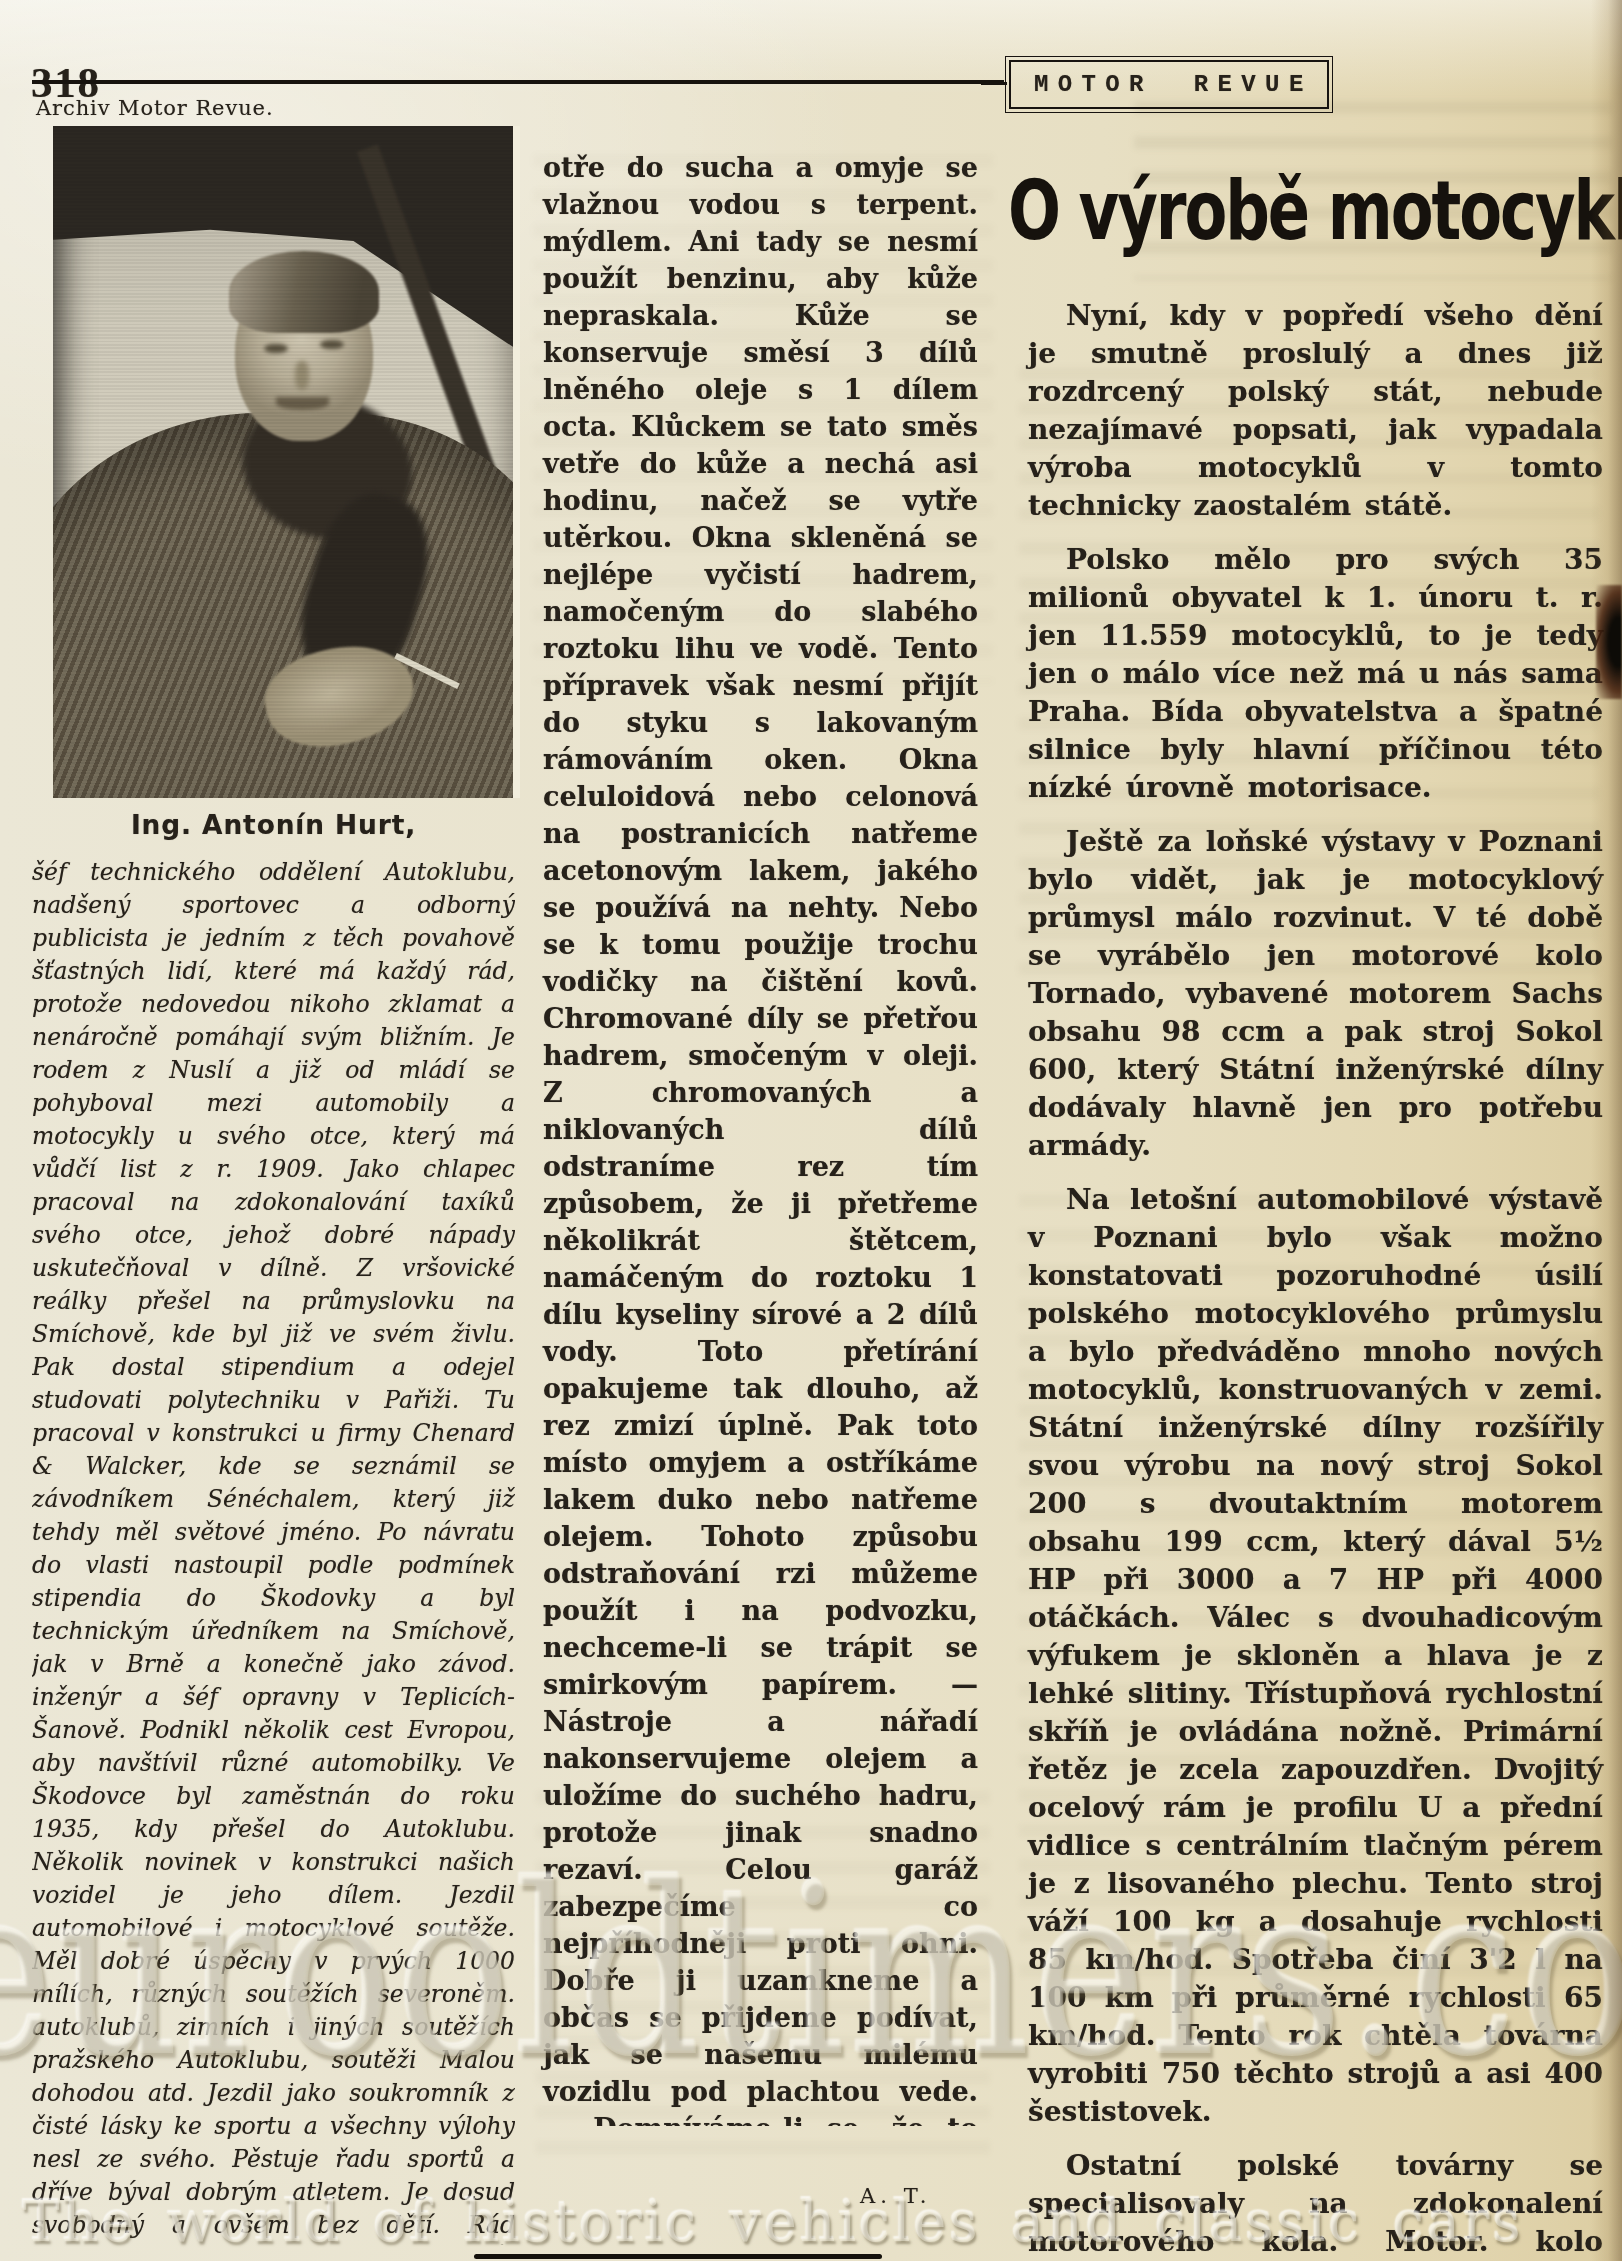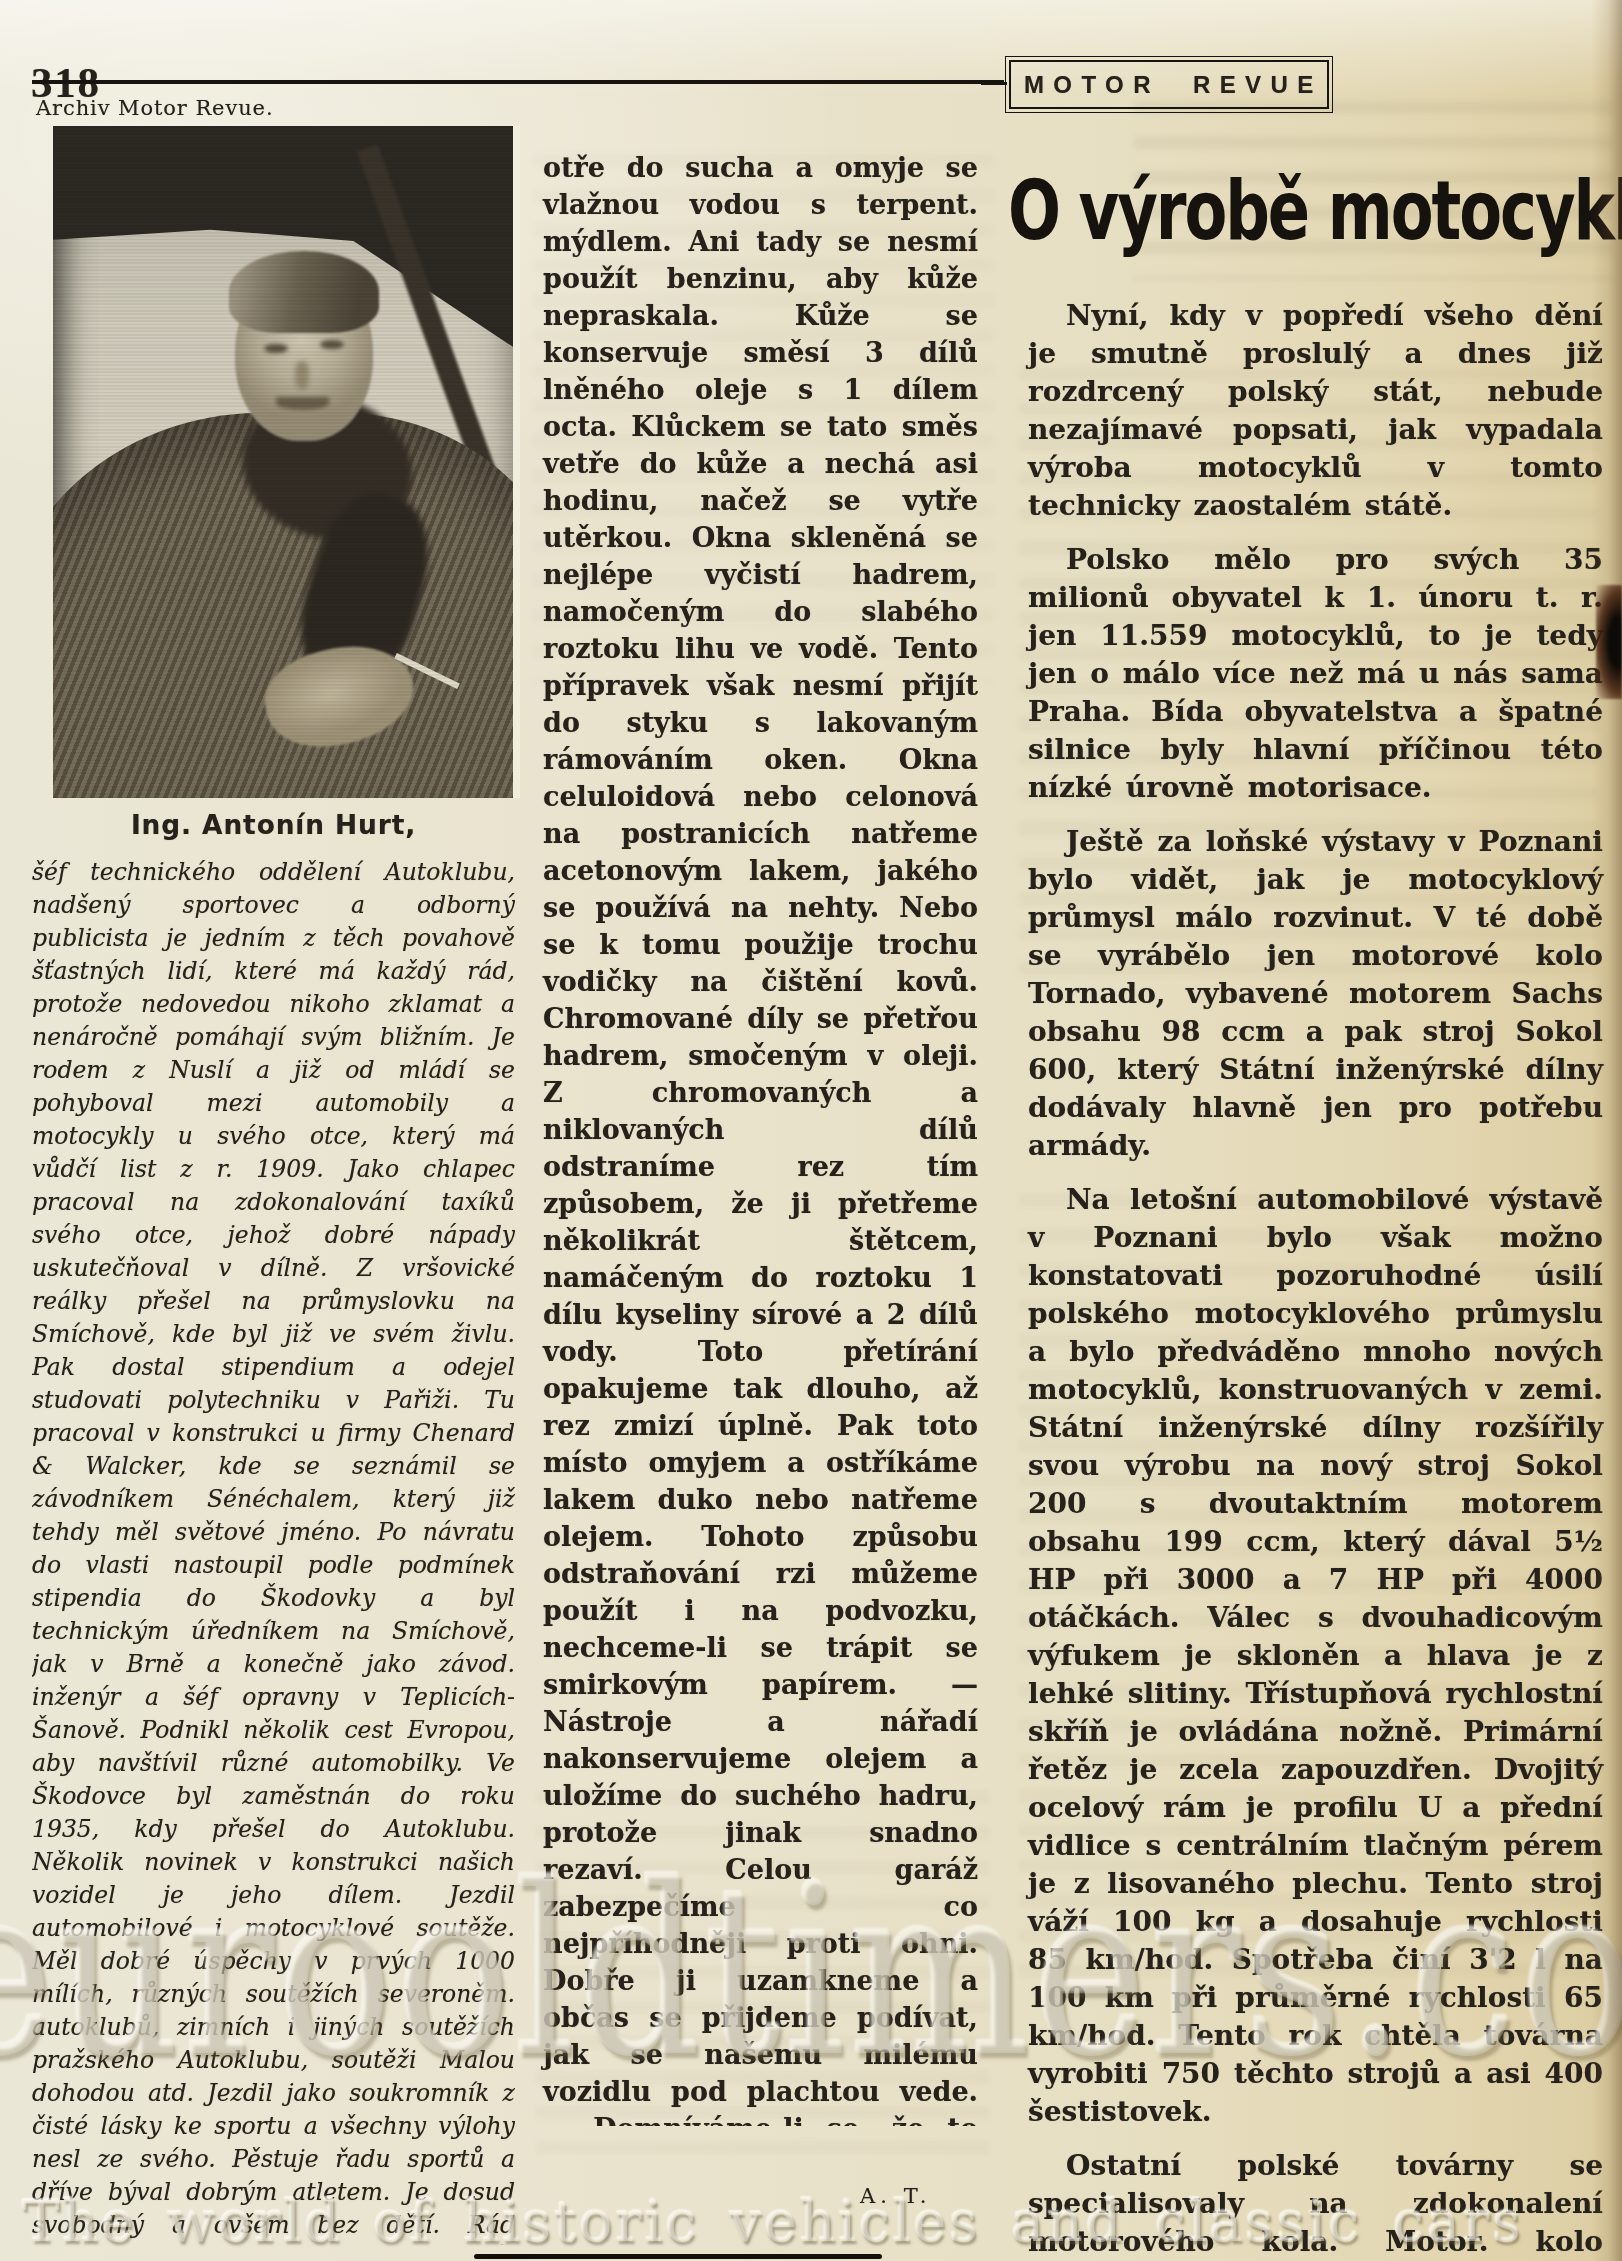--- a/index.html
+++ b/index.html
@@ -12,21 +12,21 @@
   .ink{text-shadow:0 0 0.9px rgba(38,33,26,.4);}
   
   .pagenum{position:absolute;left:31px;top:12px;font-family:"Liberation Serif",serif;
     font-weight:bold;font-size:43px;letter-spacing:1.7px;margin-top:46px;}
   .rule{position:absolute;left:32px;top:80px;width:972px;height:4.3px;background:#17130e;}
   .rule-stub{position:absolute;left:981px;top:82px;width:25.6px;height:3.4px;background:#17130e;}
   .credit{position:absolute;left:36px;top:96px;font-size:21px;letter-spacing:0.9px;}
   .masthead{position:absolute;left:1005px;top:56px;width:326px;height:55px;border:1.7px solid #171310;}
   .masthead-inner{position:absolute;inset:3.4px;border:2.6px solid #171310;display:flex;
     align-items:center;justify-content:center;}
-  .masthead-inner span{font-family:Liberation Sans, sans-serif;font-weight:bold;font-size:24px;
+  .masthead-inner span{font-family:Liberation Mono, monospace;font-weight:bold;font-size:24px;
     letter-spacing:9.4px;word-spacing:17px;transform:translateX(4.3px);}
   
   .headline{position:absolute;left:1008px;top:164px;width:631px;white-space:nowrap;}
   .headline span{display:inline-block;font-family:"DejaVu Sans",sans-serif;font-weight:bold;
     font-size:78px;letter-spacing:-2.6px;transform:scaleX(.8) scaleY(1.04);transform-origin:left top;
     color:#16120d;}
   
   .photo{position:absolute;left:53px;top:126px;width:461px;height:672px;overflow:hidden;
     background:linear-gradient(180deg,#b7b3a4 0%,#cfcaba 30%,#d4cfbe 55%,#c2bcaa 100%);
     box-shadow:inset 0 0 38px rgba(20,15,10,.5), inset 24px 0 34px -19px rgba(0,0,0,.55);}

